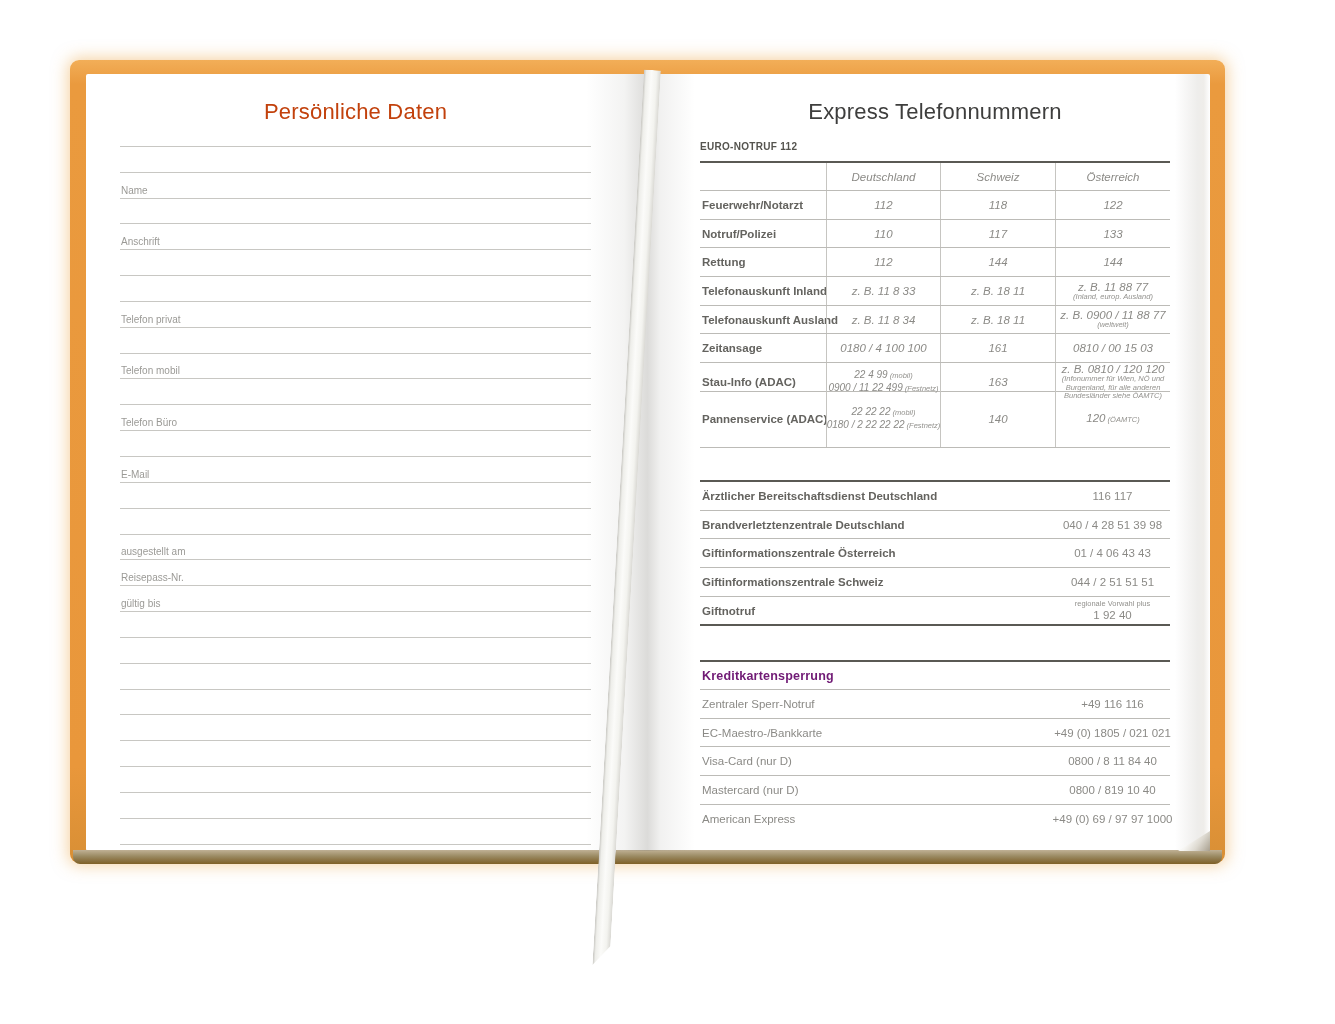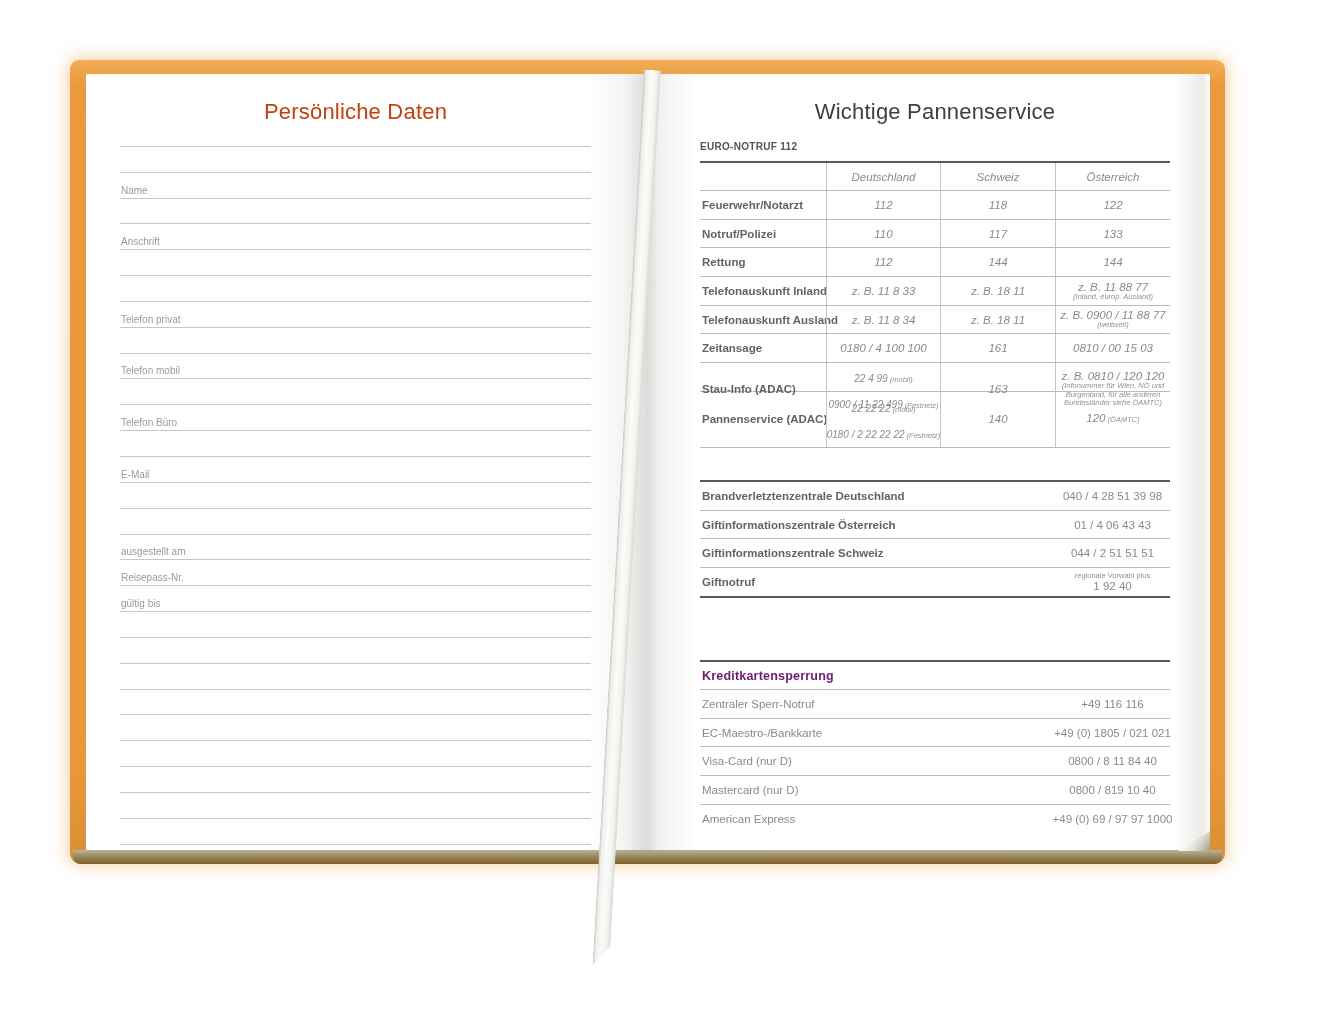--- a/index.html
+++ b/index.html
@@ -64,21 +64,21 @@
   .t1{position:absolute;left:700px;top:161px;width:470px;border-top:2px solid #5a5954;z-index:5;}
   .trow{display:grid;grid-template-columns:126px 114px 115px 115px;border-bottom:1px solid #bcbbb7;height:27.7px;}
   .t1 .trow:first-child{height:27px;}
   .t1 .trow:nth-child(9){height:55px;}
   .t1 .trow:nth-child(10){height:26.5px;border-bottom:2px solid #5a5954;}
   .tcell{display:flex;flex-direction:column;justify-content:center;font-size:11.5px;color:#8b8a86;overflow:visible;}
   .tcell + .tcell{border-left:1px solid #c6c5c1;}
   .tlabel{font-weight:bold;color:#64635f;align-items:flex-start;padding-left:2px;white-space:nowrap;}
   .tval{align-items:center;text-align:center;font-style:italic;}
   .cl{line-height:12px;white-space:nowrap;}
-  .compact .cl{font-size:10px;line-height:19px;margin-top:6px;}
+  .compact .cl{font-size:10px;line-height:12px;}
   .cl.sm{font-size:7.5px;line-height:8.5px;color:#93928e;}
   .sfx{font-size:7.5px;color:#93928e;}
   
   .kv{position:absolute;left:700px;width:470px;border-top:2px solid #5a5954;z-index:5;}
   .kv2{top:480px;}
   .kv3{top:660px;}
   .kvhead{height:27px;border-bottom:1px solid #bcbbb7;display:flex;align-items:center;
     font-weight:bold;color:#701a75;font-size:12.5px;padding-left:2px;letter-spacing:.2px;}
   .kvrow{position:relative;height:27.7px;border-bottom:1px solid #bcbbb7;display:flex;align-items:center;}
   .kv2 .kvrow:last-child{border-bottom:2px solid #5a5954;}
@@ -143,21 +143,21 @@
     <div class="pline"></div>
     <div class="pline"></div>
     <div class="pline"></div>
     <div class="pline"></div>
     <div class="pline"></div>
     <div class="pline"></div>
     <div class="pline"></div>
     <div class="pline"></div>
   </div>
 
-<div class="right-title">Wichtige Pannenservice</div>
+<div class="right-title">Express Telefonnummern</div>
 <div class="t1-heading">EURO-NOTRUF 112</div>
 
 <div class="t1">
   <div class="trow thead">
     <div class="tcell tlabel"></div>
     <div class="tcell tval">Deutschland</div>
     <div class="tcell tval">Schweiz</div>
     <div class="tcell tval">Österreich</div>
   </div>
 <div class="trow">
@@ -224,20 +224,24 @@
       </div>
       <div class="tcell tval">140</div>
       <div class="tcell tval">
         <div class="cl">120<span class="sfx">&nbsp;(ÖAMTC)</span></div>
       </div>
     </div>
   </div>
 
 <div class="kv kv2">
     <div class="kvrow">
+      <div class="kvlabel bold">Ärztlicher Bereitschaftsdienst Deutschland</div>
+      <div class="kvvalue">116 117</div>
+    </div>
+    <div class="kvrow">
       <div class="kvlabel bold">Brandverletztenzentrale Deutschland</div>
       <div class="kvvalue">040 / 4 28 51 39 98</div>
     </div>
     <div class="kvrow">
       <div class="kvlabel bold">Giftinformationszentrale Österreich</div>
       <div class="kvvalue">01 / 4 06 43 43</div>
     </div>
     <div class="kvrow">
       <div class="kvlabel bold">Giftinformationszentrale Schweiz</div>
       <div class="kvvalue">044 / 2 51 51 51</div>

